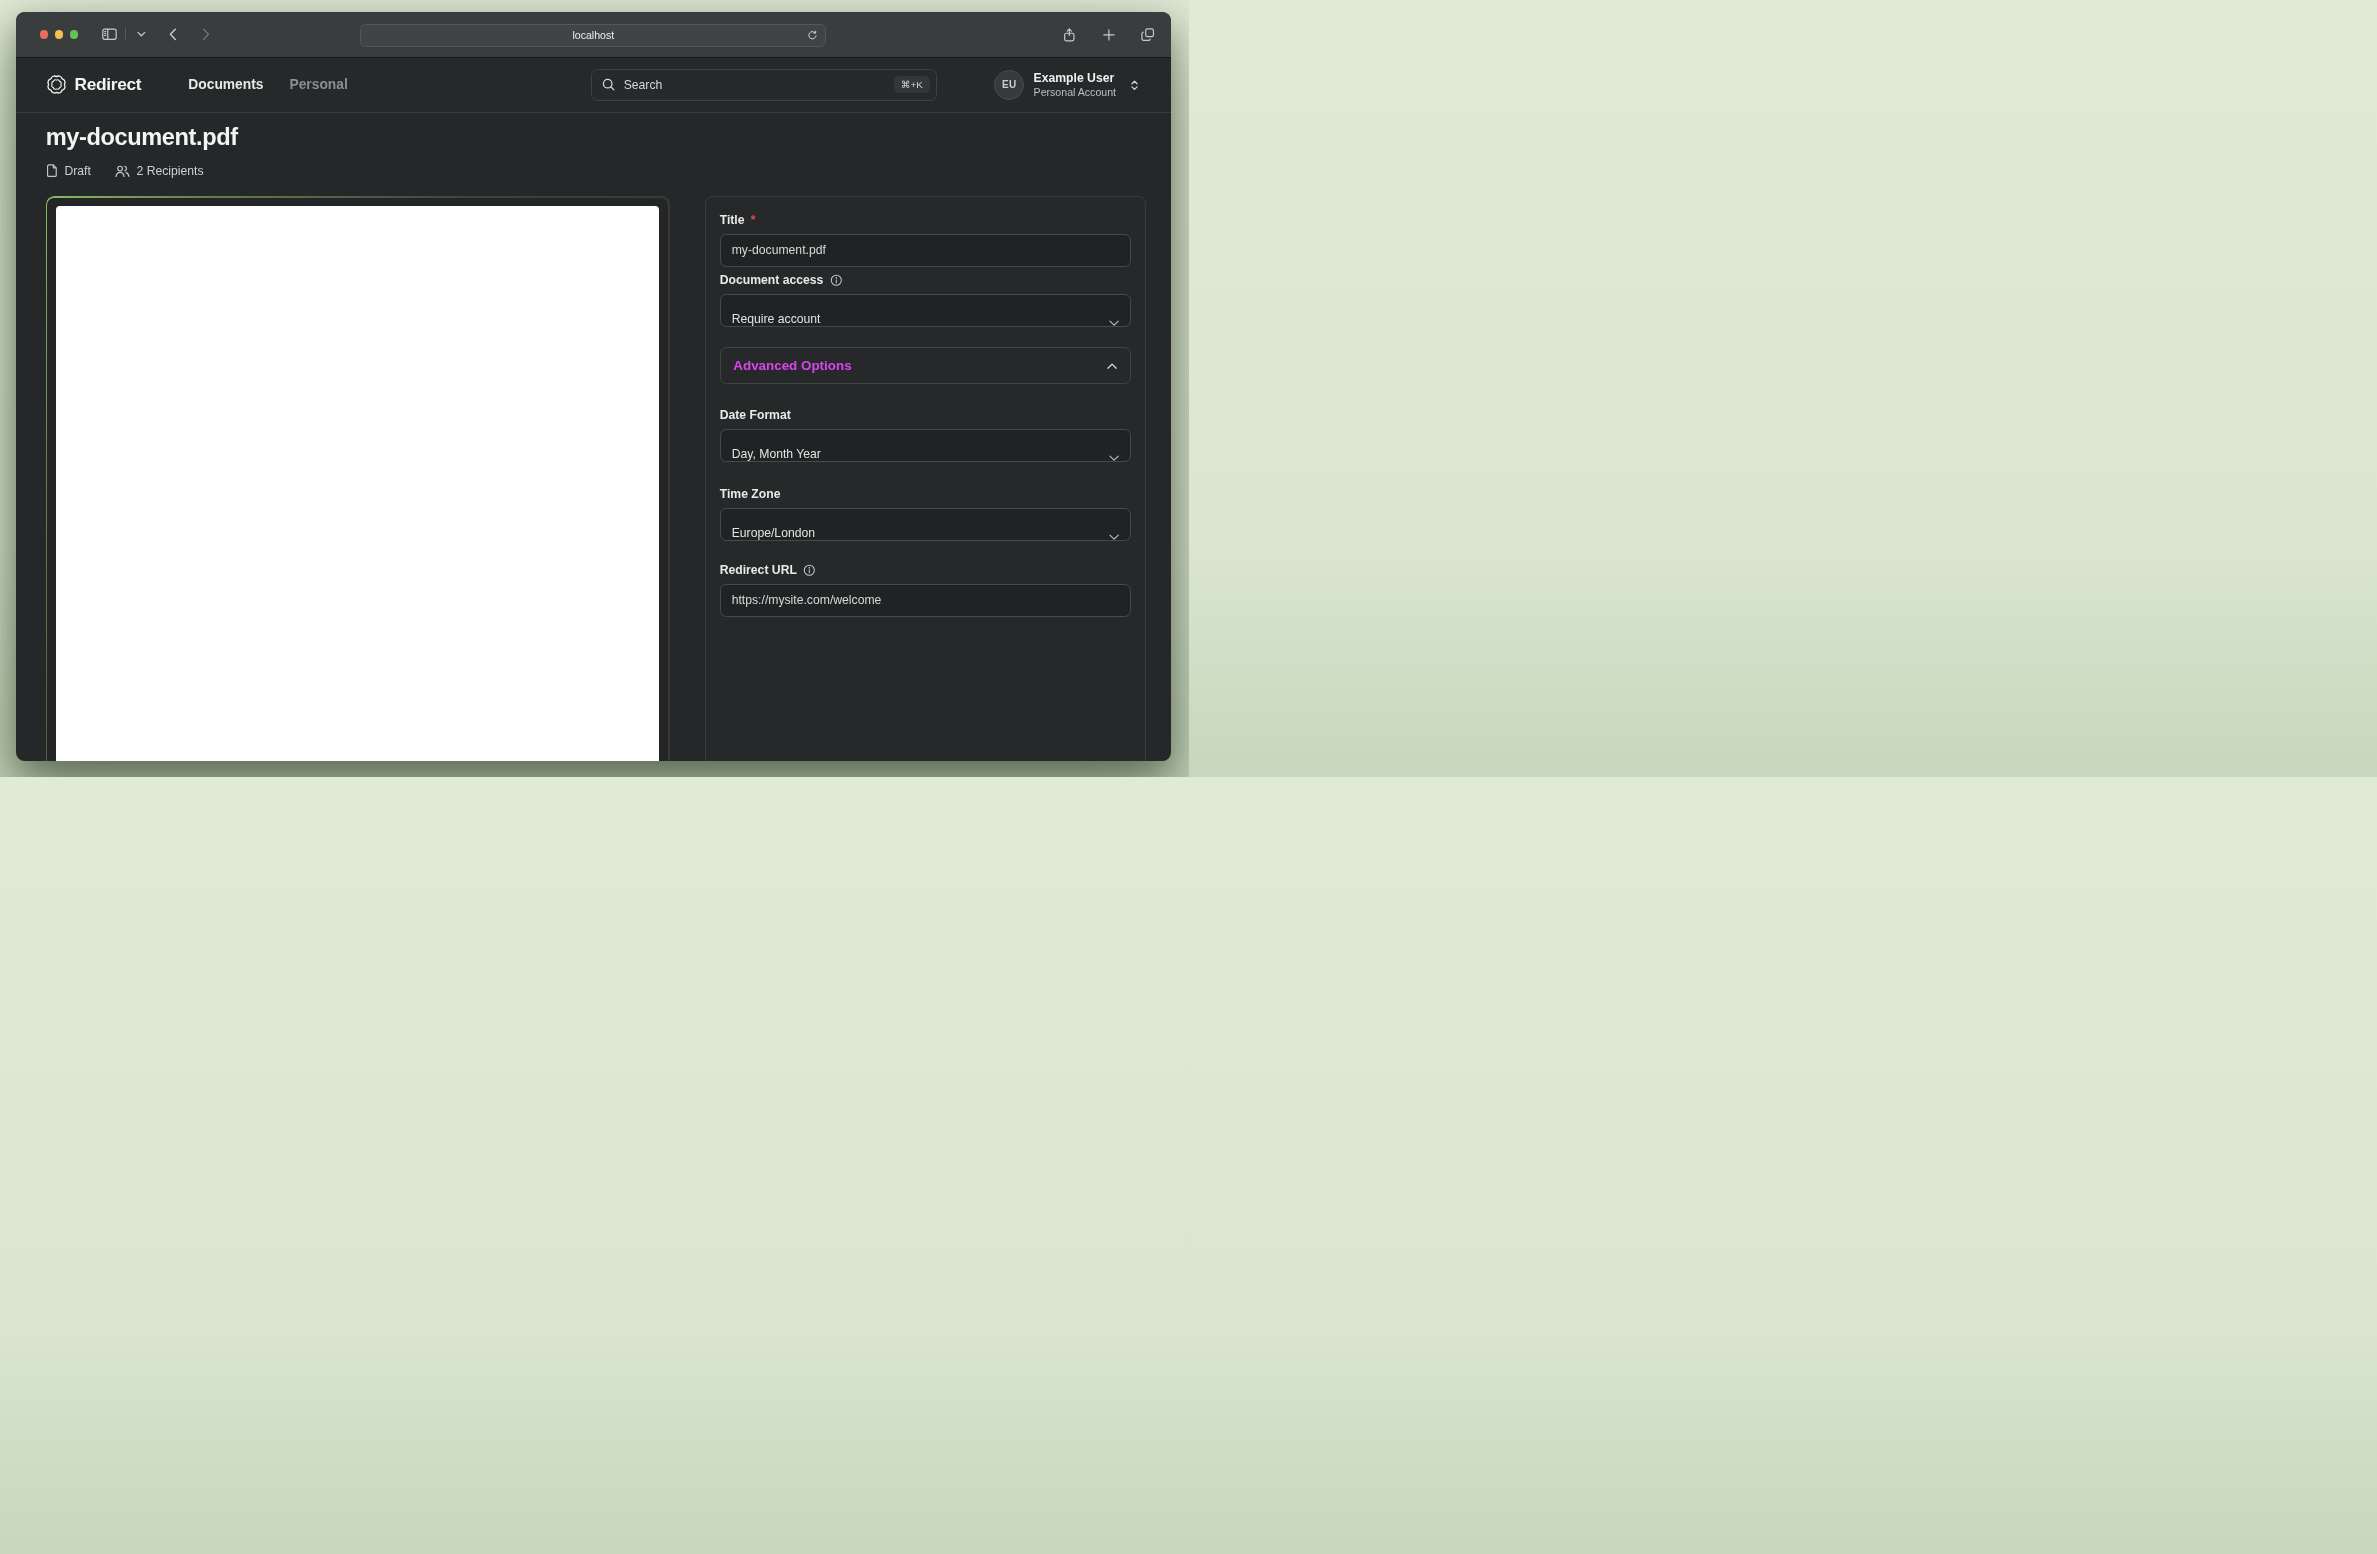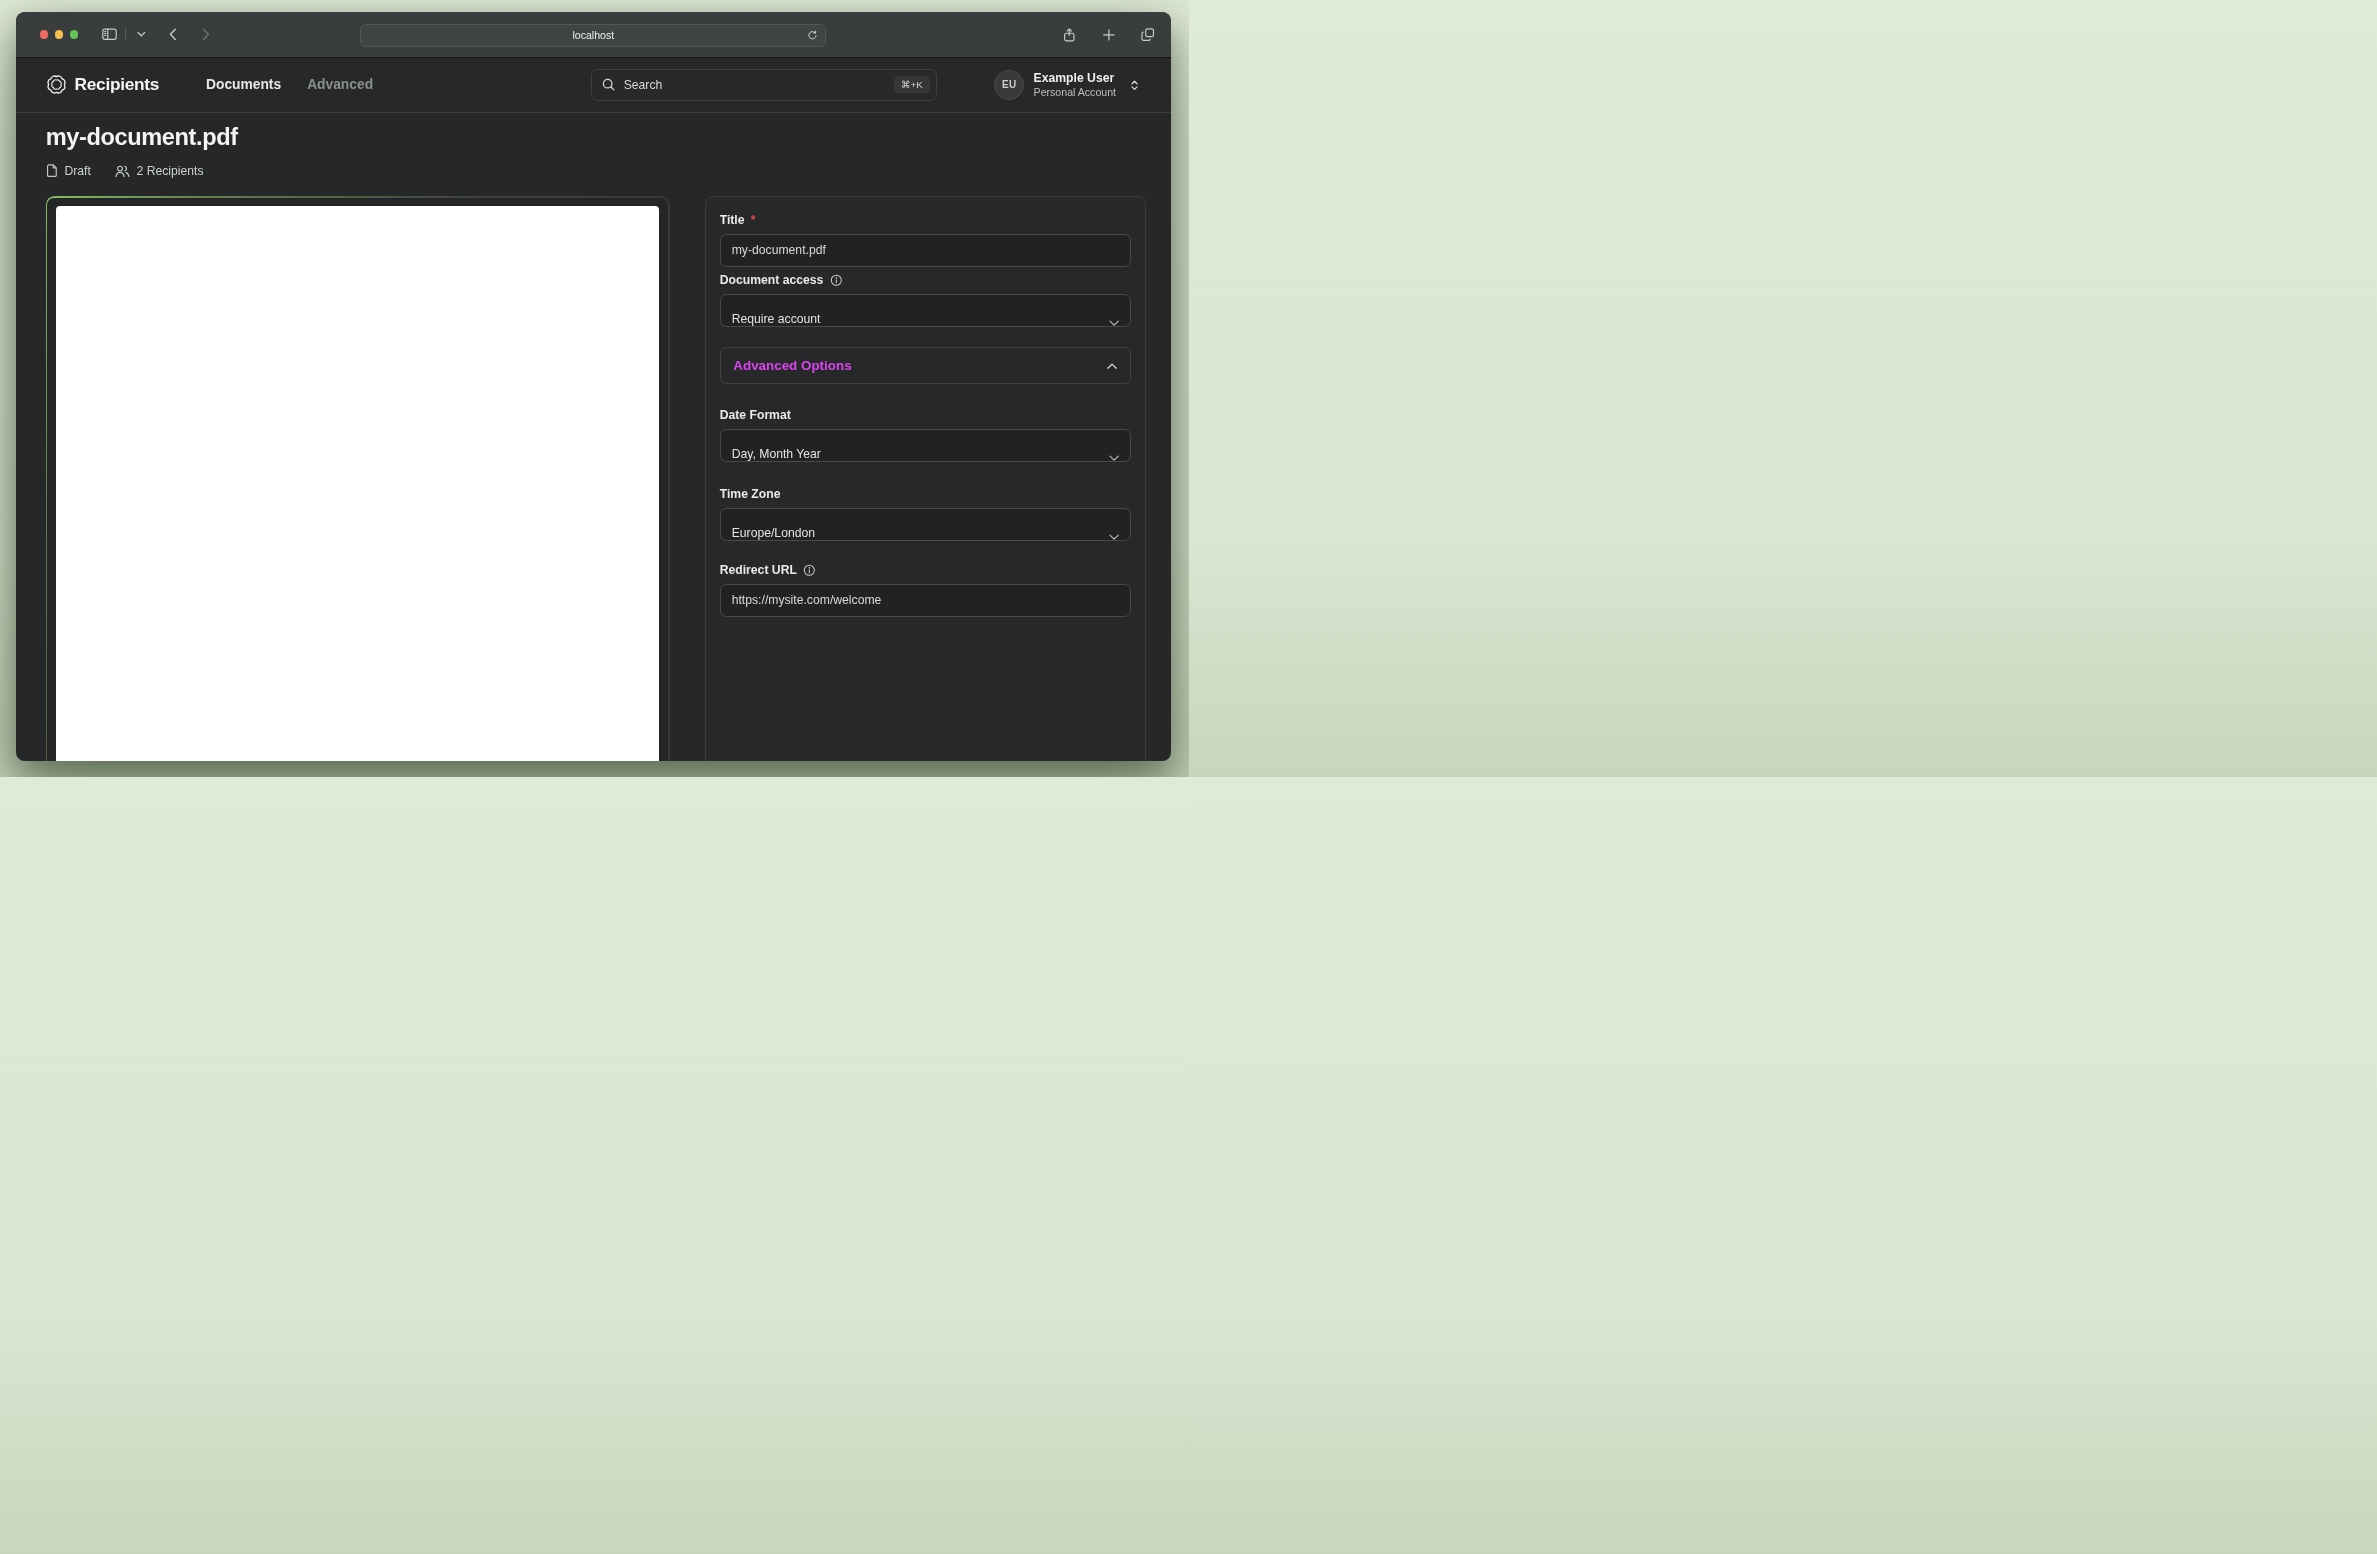--- a/index.html
+++ b/index.html
@@ -194,26 +194,26 @@
   </div>
 
   <header class="app-header">
     <div class="brand">
       <span>
         <svg width="21" height="21" viewBox="0 0 24 24" fill="none" stroke="#f3f4f4" stroke-linejoin="round">
           <path stroke-width="1.5" d="M21 12 A4.1 4.1 0 0 1 18.36 18.36 A4.1 4.1 0 0 1 12 21 A4.1 4.1 0 0 1 5.64 18.36 A4.1 4.1 0 0 1 3 12 A4.1 4.1 0 0 1 5.64 5.64 A4.1 4.1 0 0 1 12 3 A4.1 4.1 0 0 1 18.36 5.64 A4.1 4.1 0 0 1 21 12 Z"></path>
           <path stroke-width="1.3" d="M17 12 A2.3 2.3 0 0 1 15.54 15.54 A2.3 2.3 0 0 1 12 17 A2.3 2.3 0 0 1 8.46 15.54 A2.3 2.3 0 0 1 7 12 A2.3 2.3 0 0 1 8.46 8.46 A2.3 2.3 0 0 1 12 7 A2.3 2.3 0 0 1 15.54 8.46 A2.3 2.3 0 0 1 17 12 Z"></path>
         </svg>
       </span>
-      <span class="brand-name">Recipients</span>
+      <span class="brand-name">Redirect</span>
     </div>
 
     <nav class="nav">
       <span class="nav-item active">Documents</span>
-      <span class="nav-item muted">Advanced</span>
+      <span class="nav-item muted">Personal</span>
     </nav>
 
     <div class="searchbar">
       <span>
         <svg width="13.4" height="13.4" viewBox="0 0 16 16" fill="none" stroke="#d7d9d9" stroke-width="1.5" stroke-linecap="round">
           <circle cx="6.8" cy="6.8" r="5.1"></circle>
             <line x1="10.7" y1="10.7" x2="14.2" y2="14.2"></line>
         </svg>
       </span>
       <span>Search</span>

